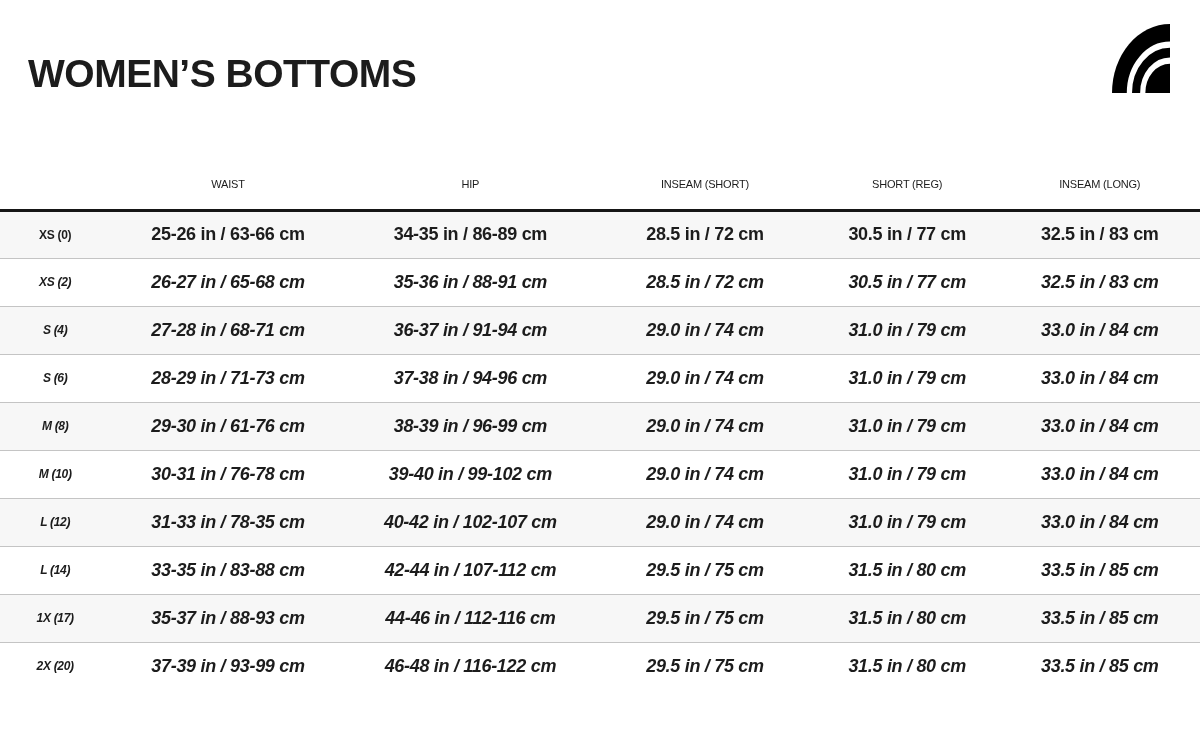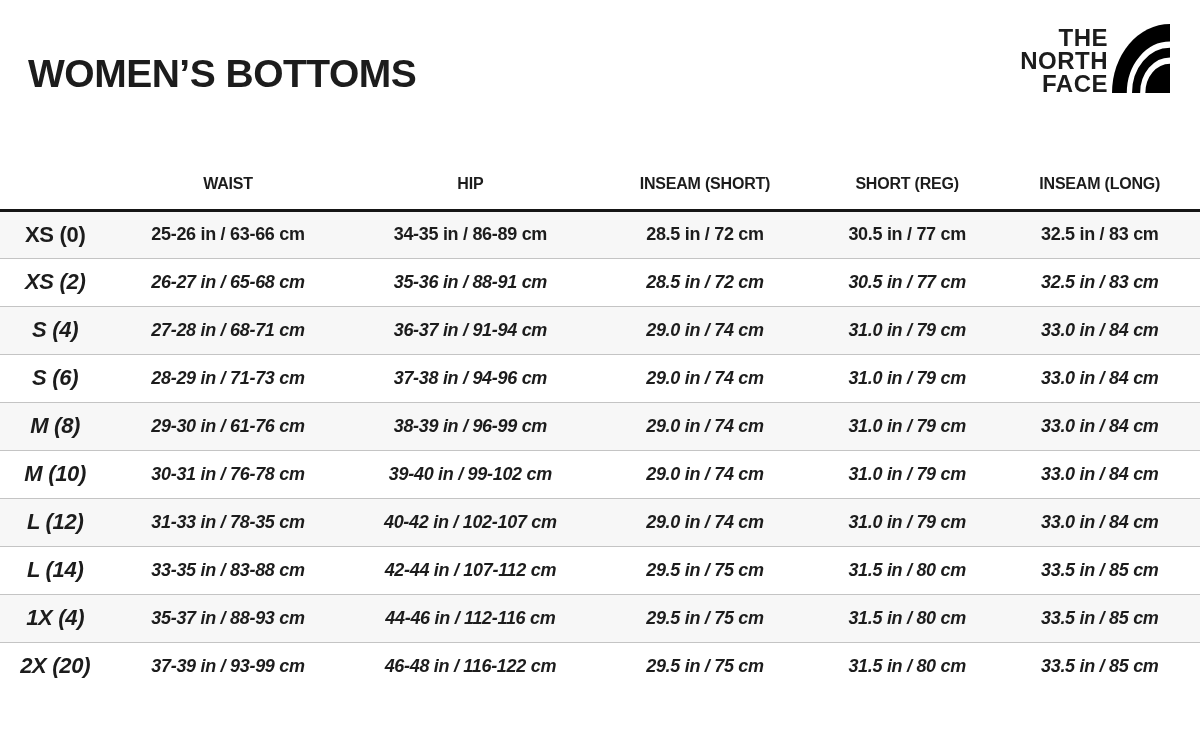--- a/index.html
+++ b/index.html
@@ -52,52 +52,47 @@
   }
   table.size-chart{
     width:100%;
     border-collapse:collapse;
     table-layout:fixed;
   }
   thead th{
     height:50px;
     vertical-align:middle;
     text-align:center;
-    font-size:16px;
-    font-weight:bold;
+    font-size:11px;
+    font-weight:normal;
     letter-spacing:-0.2px;
     border-bottom:3px solid var(--header-border);
     white-space:nowrap;
   }
   tbody td{
     height:48px;
     vertical-align:middle;
     text-align:center;
     font-size:18px;
     font-weight:bold;
     letter-spacing:-0.3px;
     white-space:nowrap;
   }
   tbody td.size-cell{
-    font-size:22px;
+    font-size:12px;
   }
   tbody tr:nth-child(odd){background:var(--stripe);}
   tbody tr + tr{border-top:1px solid var(--divider);font-style:italic;}
 </style>
 </head>
 <body>
 
 <div class="page-header">
   <h1 class="page-title">WOMEN’S BOTTOMS</h1>
   <div class="tnf-logo">
-    <div class="tnf-wordmark">
-      <div>THE</div>
-      <div>NORTH</div>
-      <div>FACE</div>
-    </div>
     <svg class="tnf-dome" viewBox="0 0 100 100" preserveAspectRatio="none" width="58" height="69" aria-hidden="true">
       <path d="M0,100 A100,100 0 0 1 100,0 L100,100 Z" fill="#000"></path>
       <path d="M30,100 A70,70 0 0 1 100,30" fill="none" stroke="#fff" stroke-width="9"></path>
       <path d="M53,100 A47,47 0 0 1 100,53" fill="none" stroke="#fff" stroke-width="9"></path>
     </svg>
   </div>
 </div>
 
 <table class="size-chart">
   <colgroup>
@@ -177,21 +172,21 @@
       </tr>
       <tr>
         <td class="size-cell">L (14)</td>
         <td class="value-cell">33-35 in / 83-88 cm</td>
         <td class="value-cell">42-44 in / 107-112 cm</td>
         <td class="value-cell">29.5 in / 75 cm</td>
         <td class="value-cell">31.5 in / 80 cm</td>
         <td class="value-cell">33.5 in / 85 cm</td>
       </tr>
       <tr>
-        <td class="size-cell">1X (4)</td>
+        <td class="size-cell">1X (17)</td>
         <td class="value-cell">35-37 in / 88-93 cm</td>
         <td class="value-cell">44-46 in / 112-116 cm</td>
         <td class="value-cell">29.5 in / 75 cm</td>
         <td class="value-cell">31.5 in / 80 cm</td>
         <td class="value-cell">33.5 in / 85 cm</td>
       </tr>
       <tr>
         <td class="size-cell">2X (20)</td>
         <td class="value-cell">37-39 in / 93-99 cm</td>
         <td class="value-cell">46-48 in / 116-122 cm</td>

